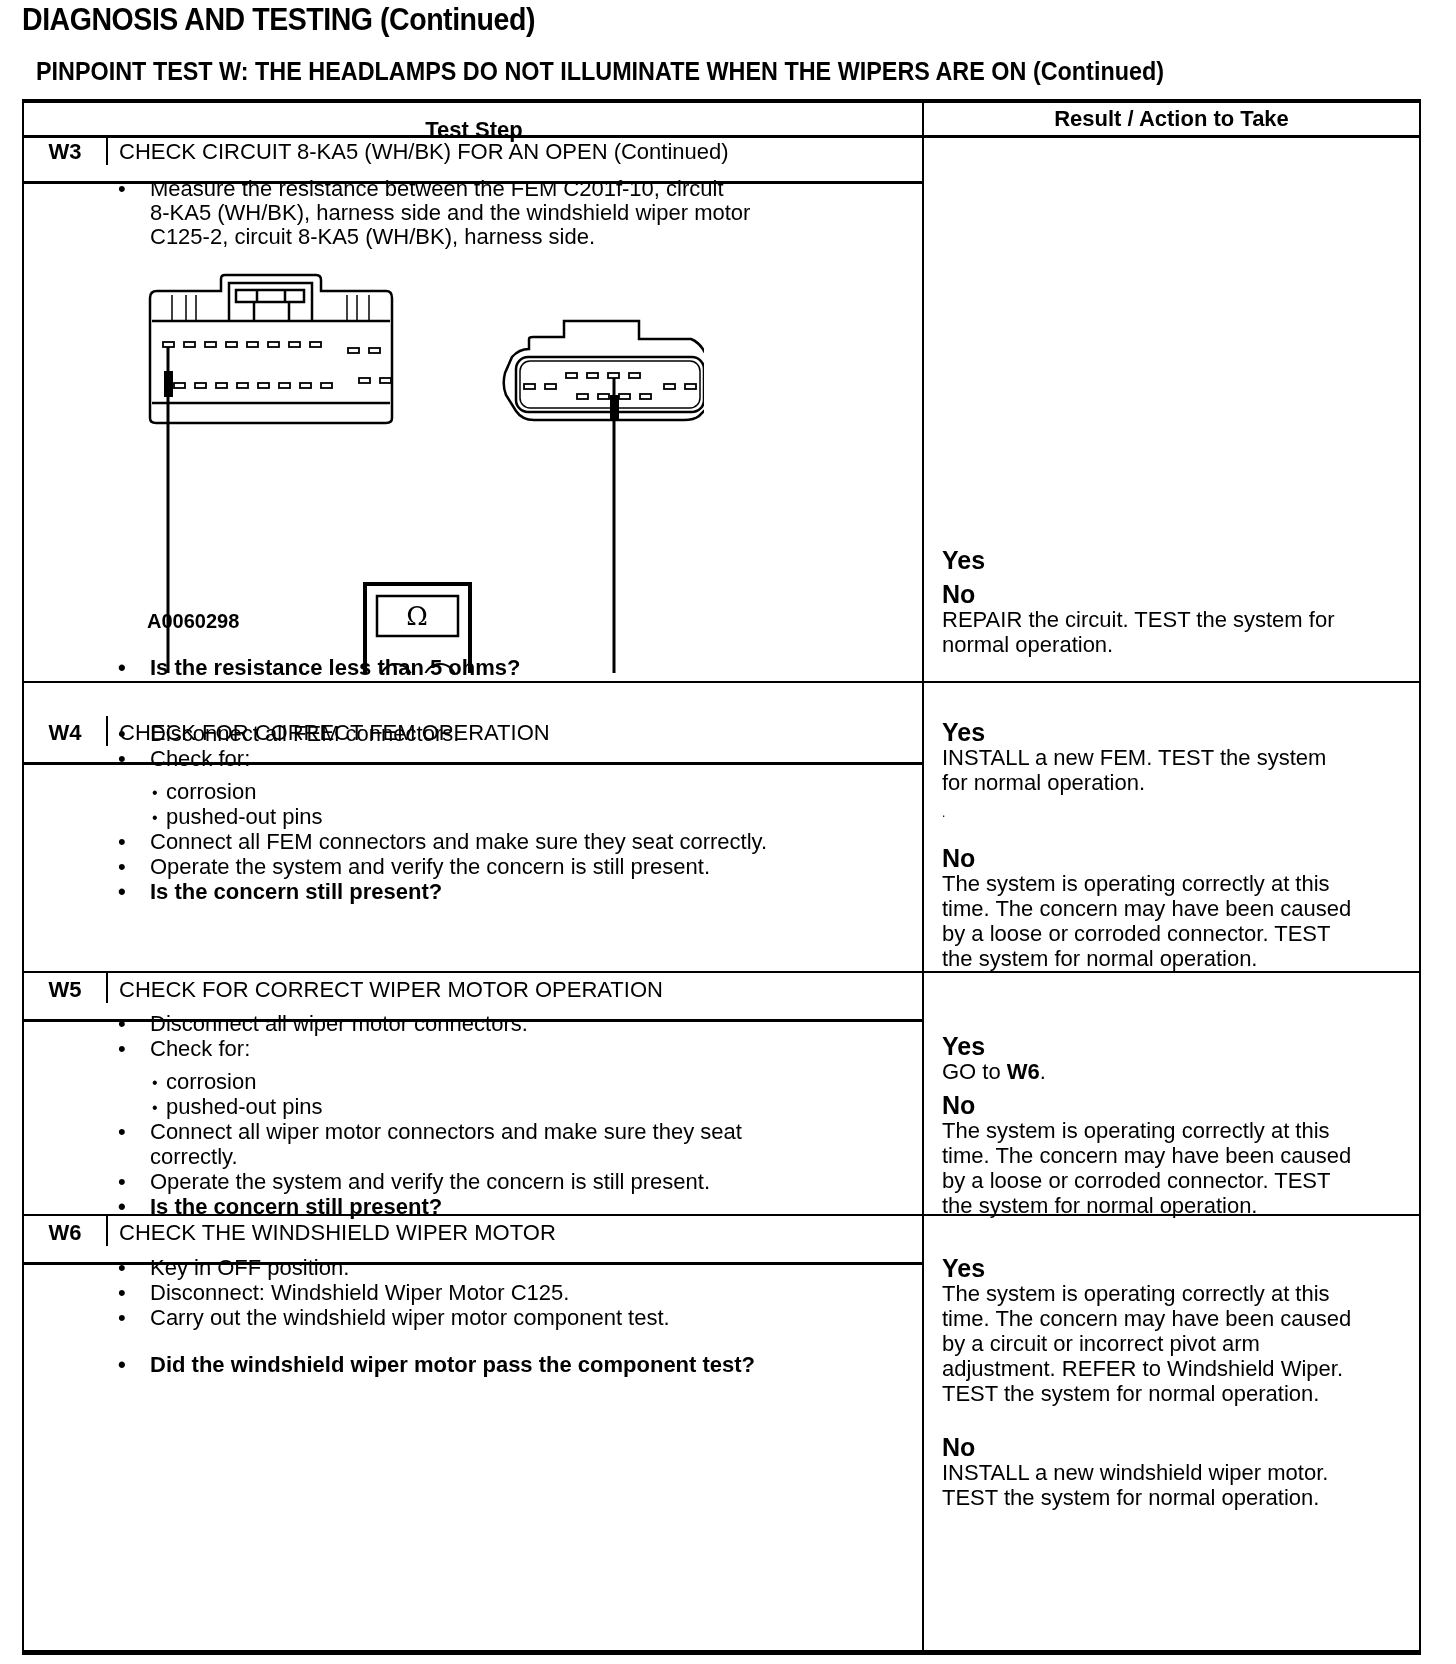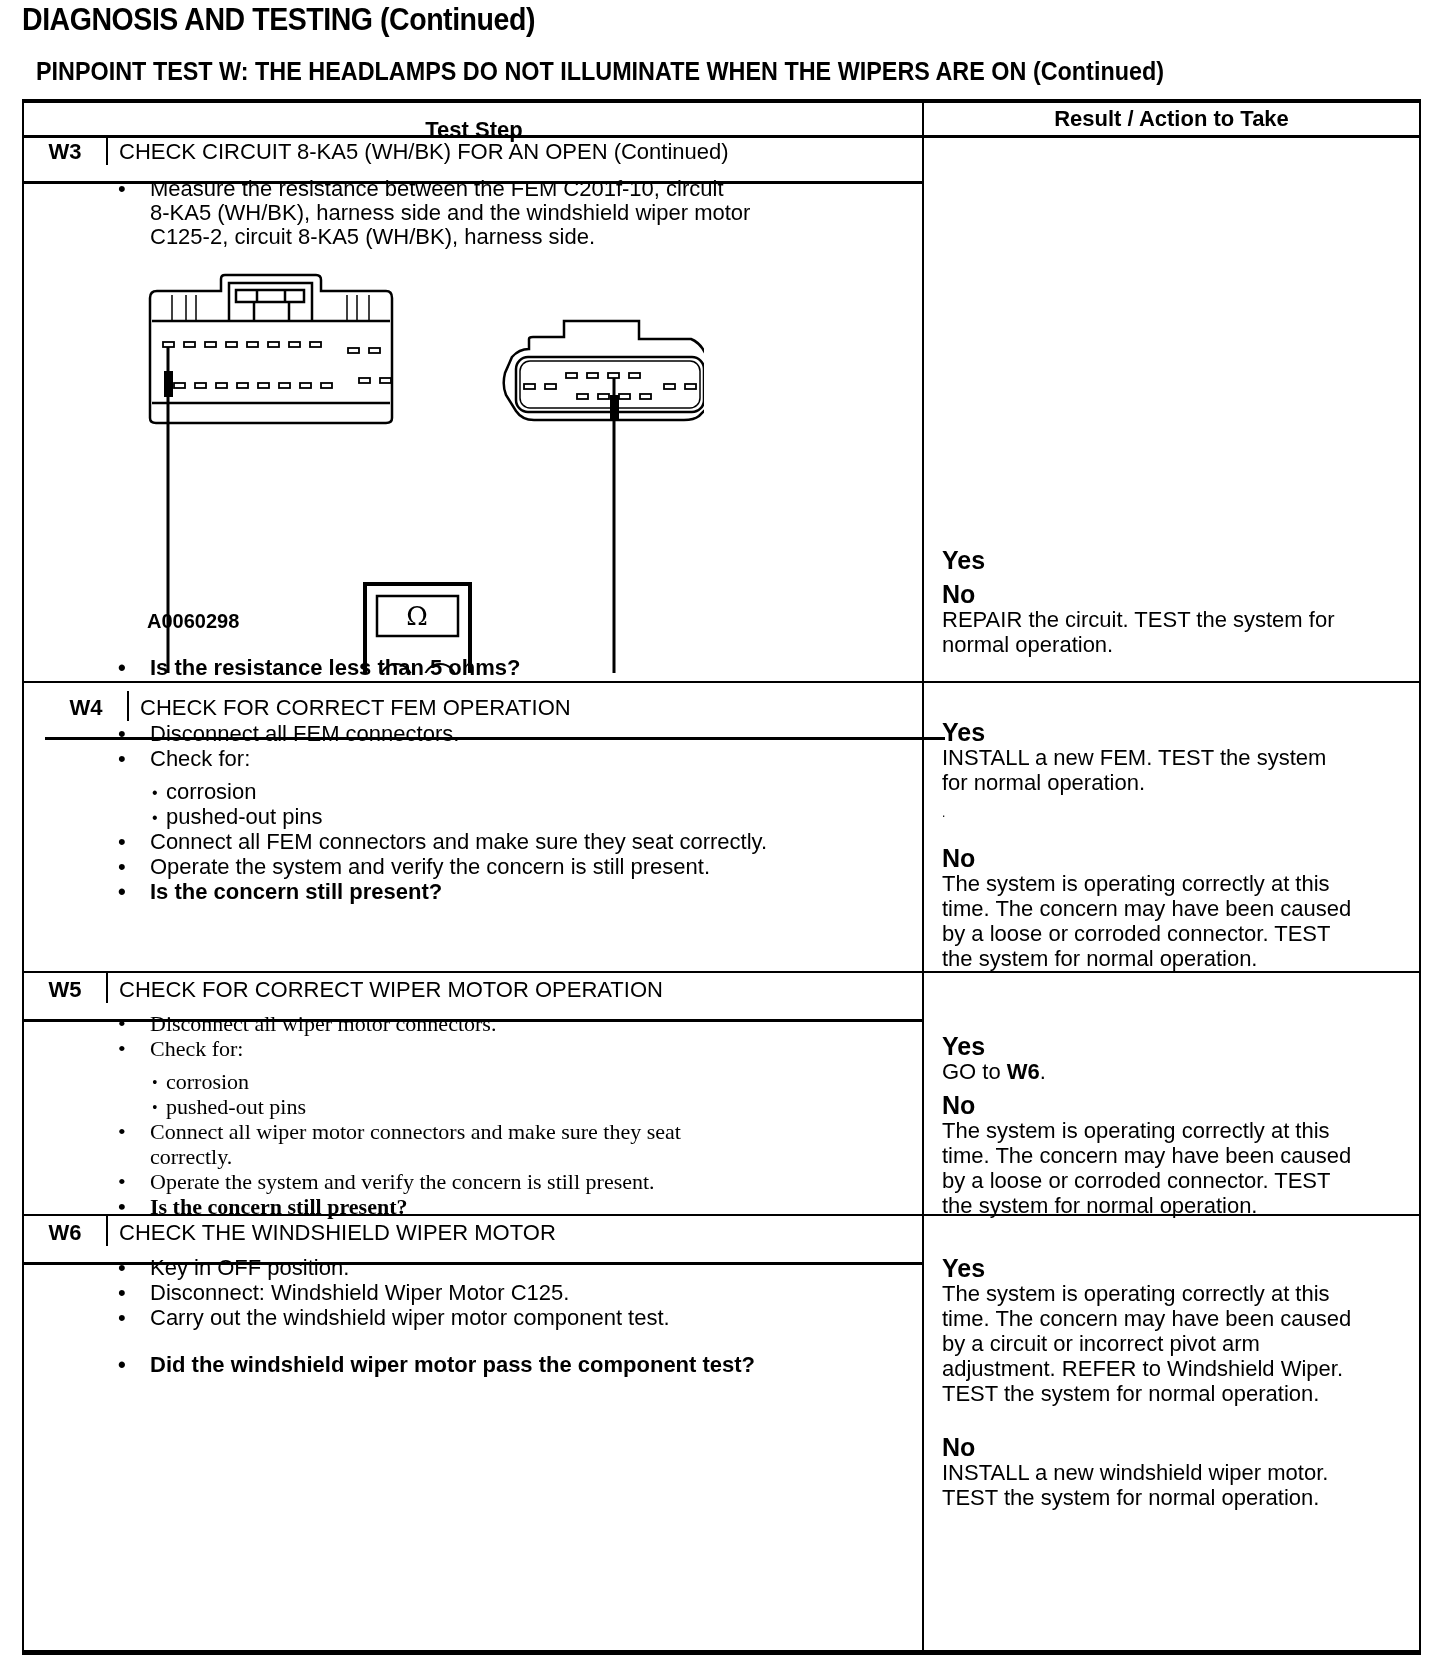--- a/index.html
+++ b/index.html
@@ -176,21 +176,21 @@
 
   <div class="res" style="top:444px; left:918px;">
     <div class="lbl">Yes</div>
     <div class="spc"></div>
     <div class="lbl">No</div>
     <div class="txt"><span>REPAIR the circuit. TEST the system for</span><br><span>normal operation.</span></div>
   </div>
 
   <div class="hline" style="top:578px;"></div>
 
-  <div class="step-head" style="top:588px;margin-left:21px;">
+  <div class="step-head" style="top:613px;">
     <div class="id">W4</div>
     <div class="title">CHECK FOR CORRECT FEM OPERATION</div>
   </div>
   <div class="body-txt" style="top:618px;">
     <div class="bl">Disconnect all FEM connectors.</div>
     <div class="bl">Check for:</div>
     <div class="gap"></div>
     <div class="sub">corrosion</div>
     <div class="sub">pushed-out pins</div>
     <div class="bl">Connect all FEM connectors and make sure they seat correctly.</div>
@@ -211,21 +211,21 @@
       <span>the system for normal operation.</span>
     </div>
   </div>
 
   <div class="hline" style="top:868px;"></div>
 
   <div class="step-head" style="top:870px;">
     <div class="id">W5</div>
     <div class="title">CHECK FOR CORRECT WIPER MOTOR OPERATION</div>
   </div>
-  <div class="body-txt" style="top:908px;font-family:Liberation Serif, serif;">
+  <div class="body-txt" style="top:908px;">
     <div class="bl">Disconnect all wiper motor connectors.</div>
     <div class="bl">Check for:</div>
     <div class="gap"></div>
     <div class="sub">corrosion</div>
     <div class="sub">pushed-out pins</div>
     <div class="bl"><span>Connect all wiper motor connectors and make sure they seat</span><br><span>correctly.</span></div>
     <div class="bl">Operate the system and verify the concern is still present.</div>
     <div class="bl bold">Is the concern still present?</div>
   </div>
   <div class="res" style="top:930px; left:918px;">

